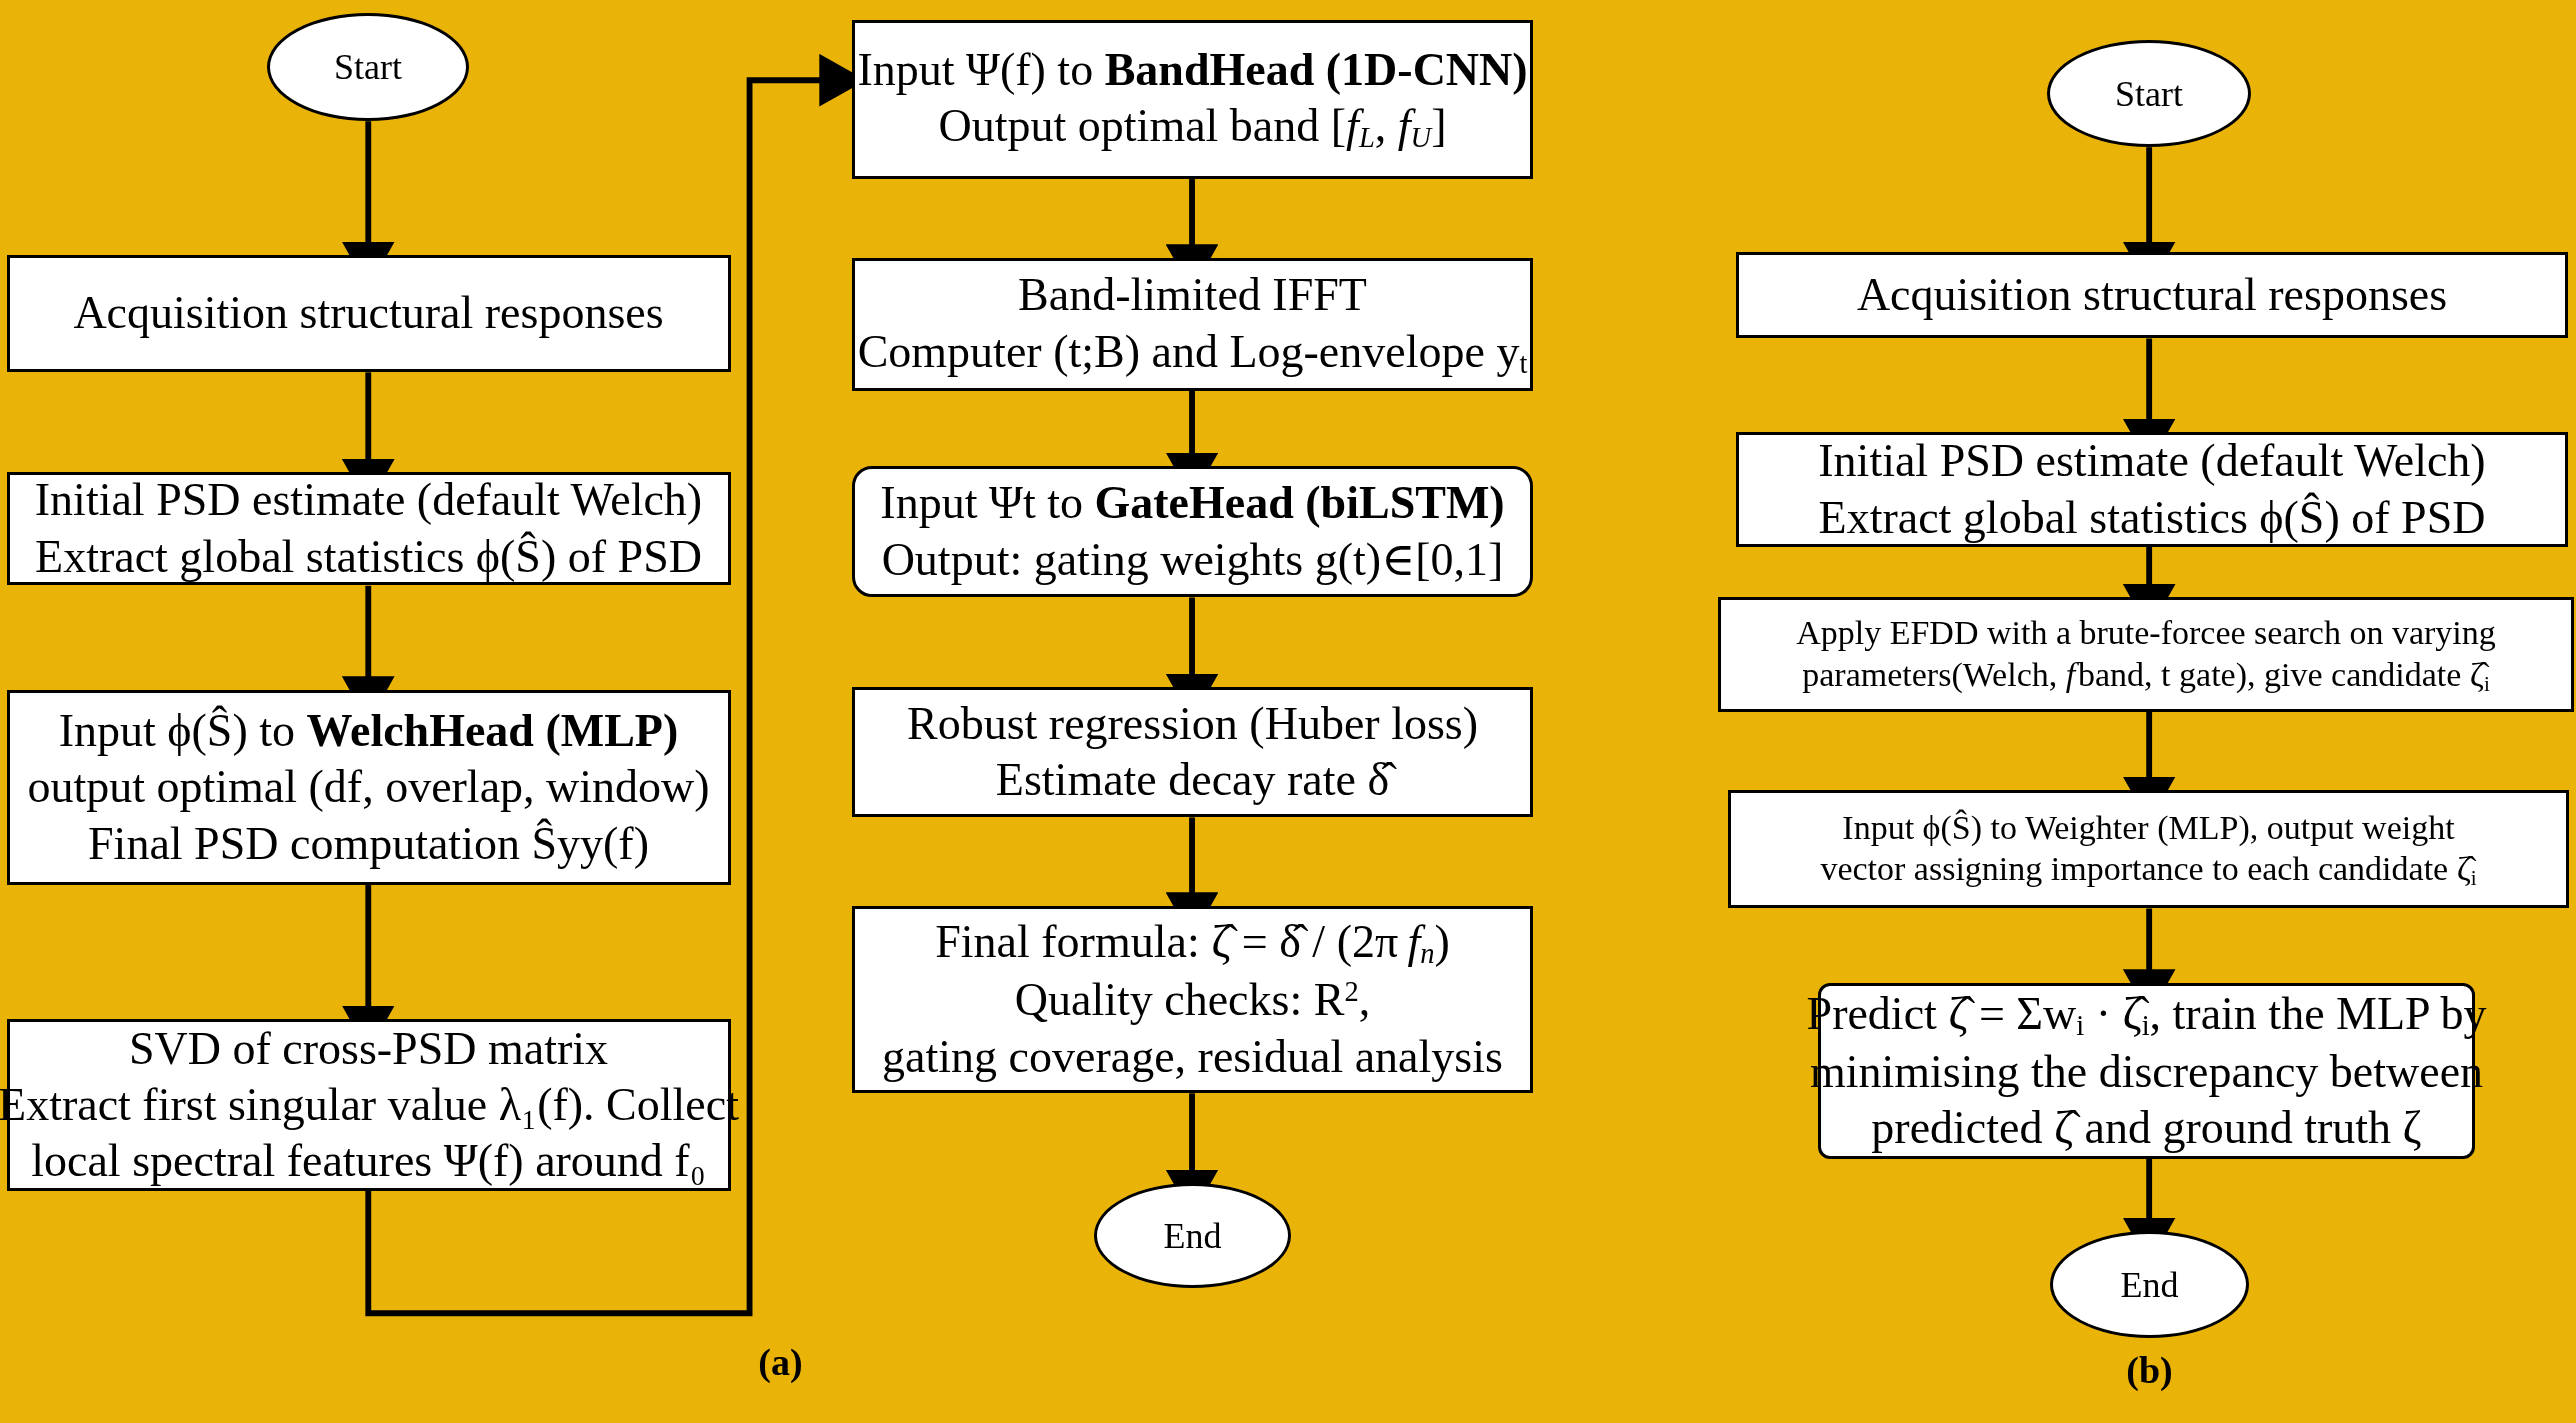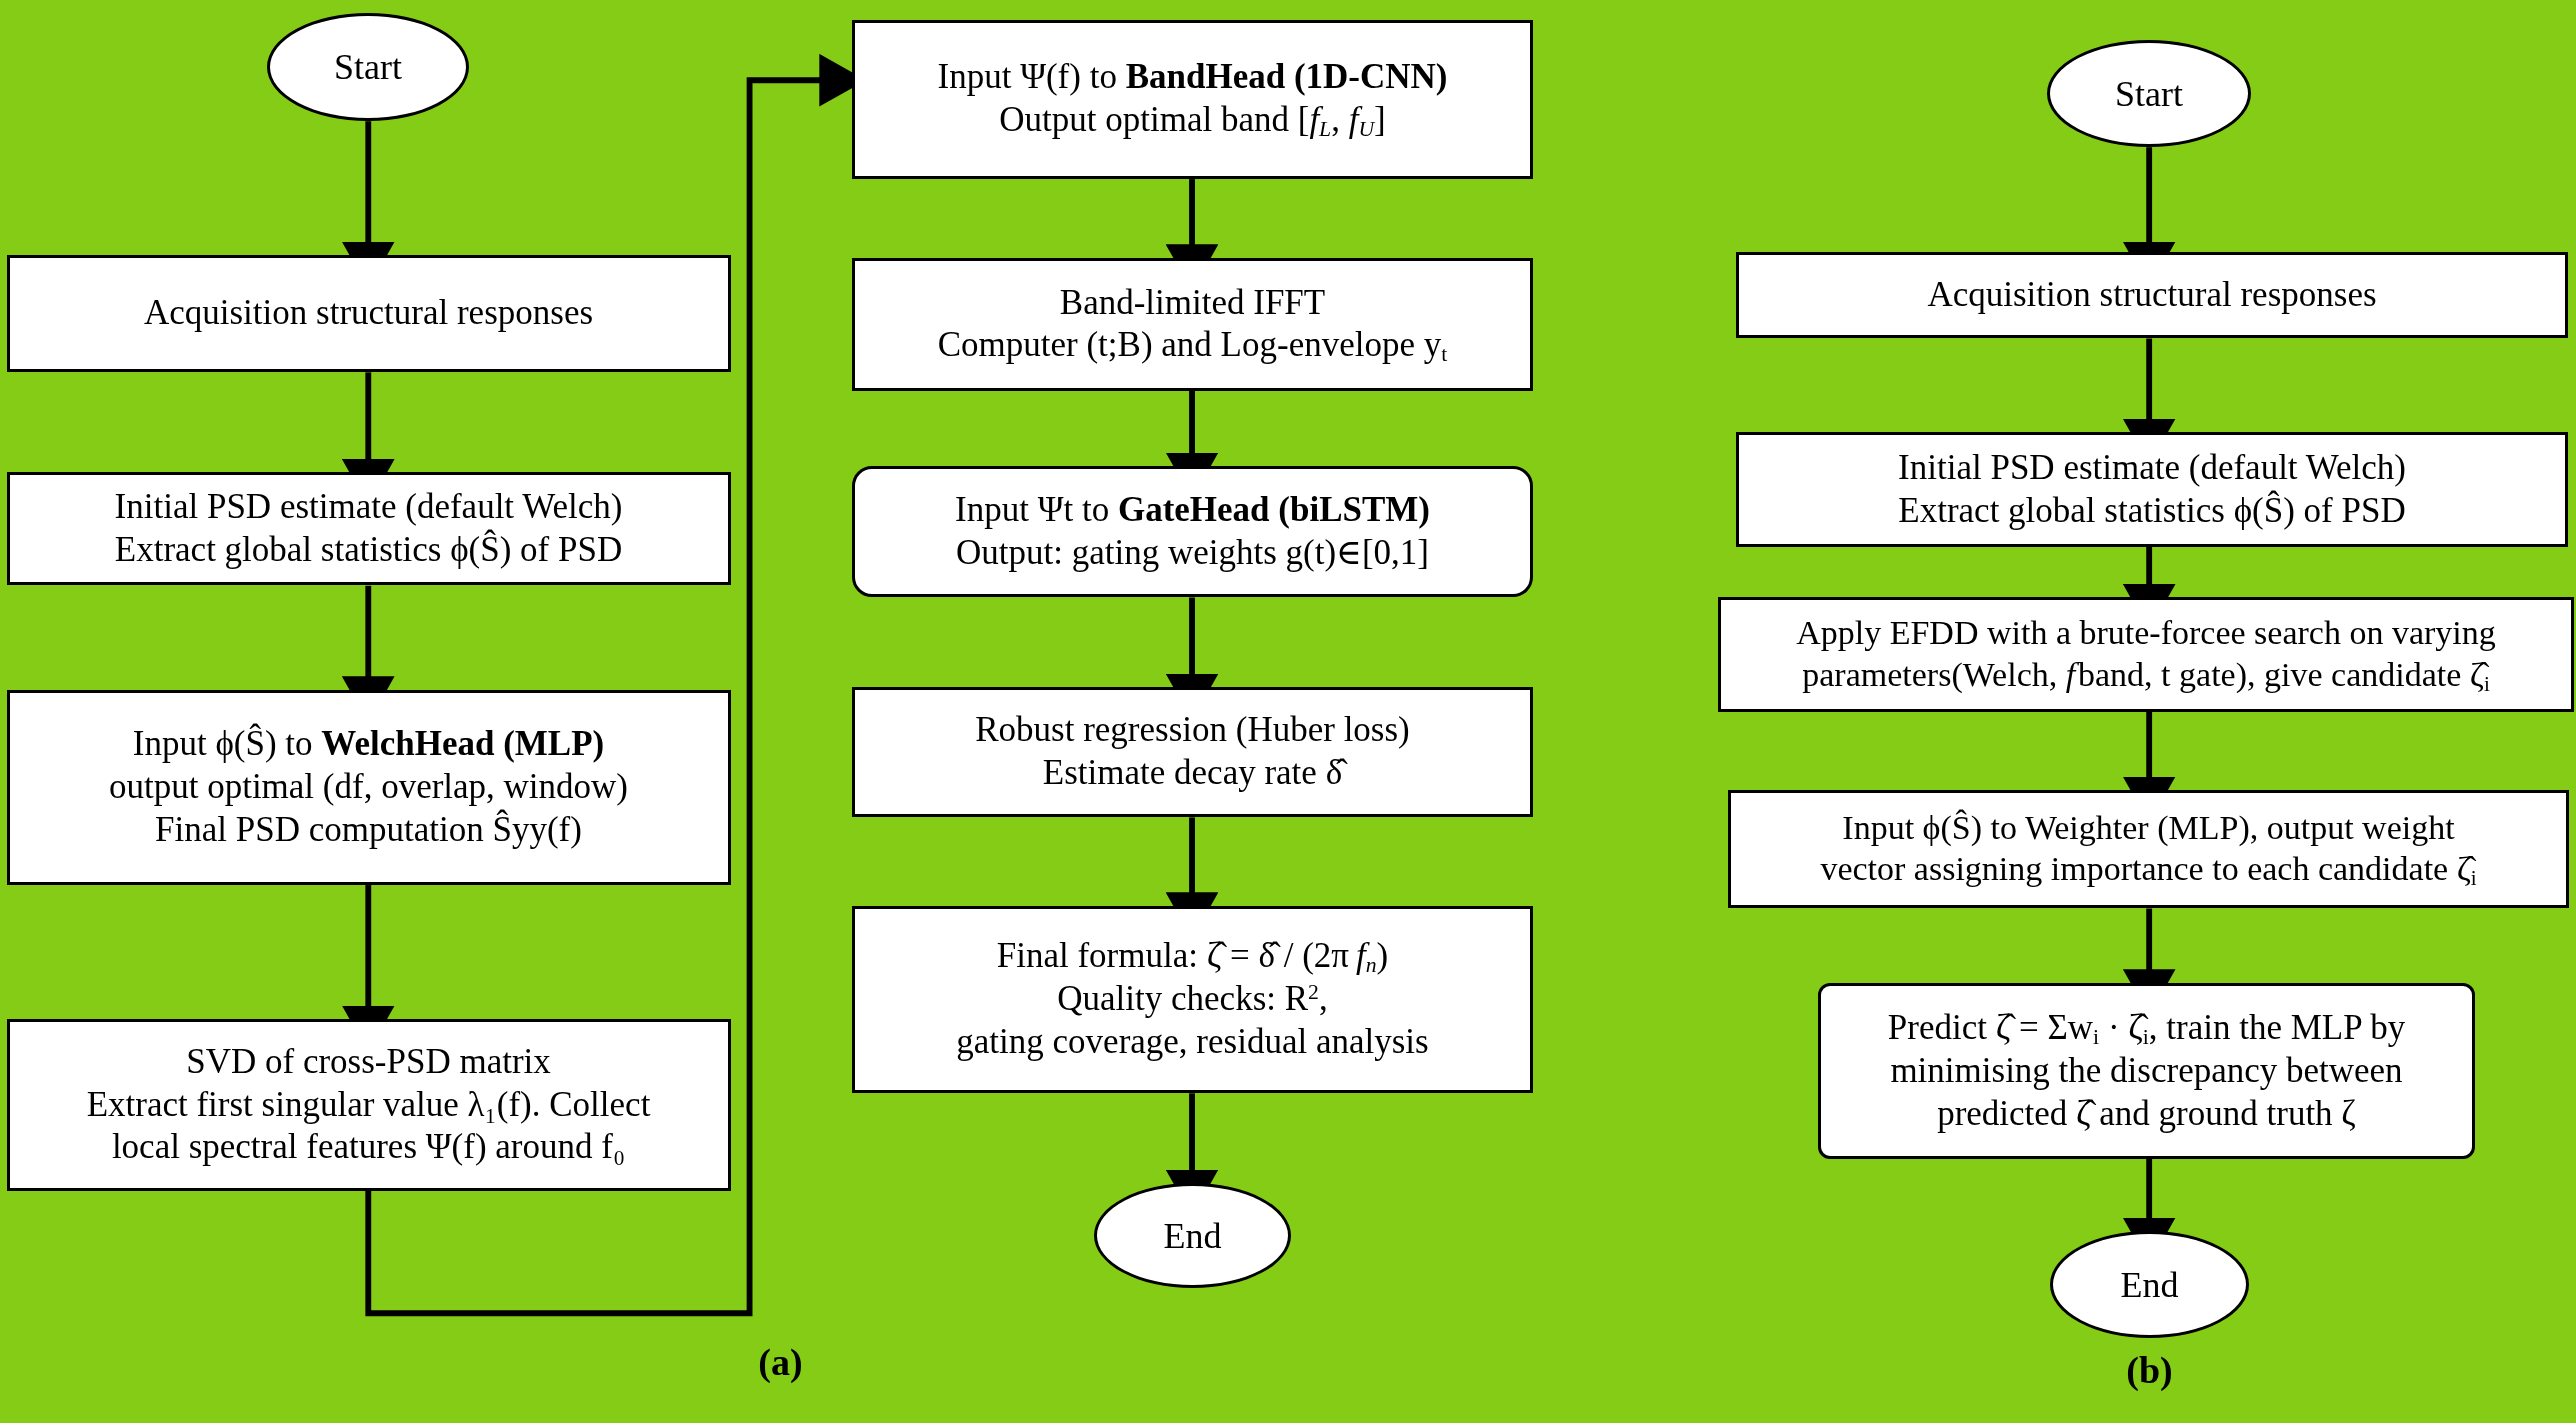--- a/index.html
+++ b/index.html
@@ -5,21 +5,21 @@
 <style>
   html, body {
     margin: 0;
     padding: 0;
     background: #ffffff;
   }
   #canvas {
     position: relative;
     width: 2576px;
     height: 1424px;
-    background: #84cc16;
+    background: #eab308;
     font-family: "Liberation Serif", "DejaVu Serif", serif;
     overflow: hidden;
   }
   .node {
     position: absolute;
     box-sizing: border-box;
     background: #ffffff;
     border: 3.9px solid #000000;
     display: flex;
     flex-direction: column;
@@ -39,21 +39,21 @@
     background: #ffffff;
     border: 3.9px solid #000000;
     border-radius: 50%;
     display: flex;
     align-items: center;
     justify-content: center;
     text-align: center;
     color: #000000;
   }
   .fs-lg { font-size: 36px; }
-  .fs-md { font-size: 35px; }
+  .fs-md { font-size: 46px; }
   .fs-sm { font-size: 34px; }
   .bold { font-weight: bold; }
   .it { font-style: italic; }
   .panel-label {
     position: absolute;
     font-family: "Liberation Serif", "DejaVu Serif", serif;
     font-size: 38px;
     font-weight: bold;
     color: #000000;
     text-align: center;

